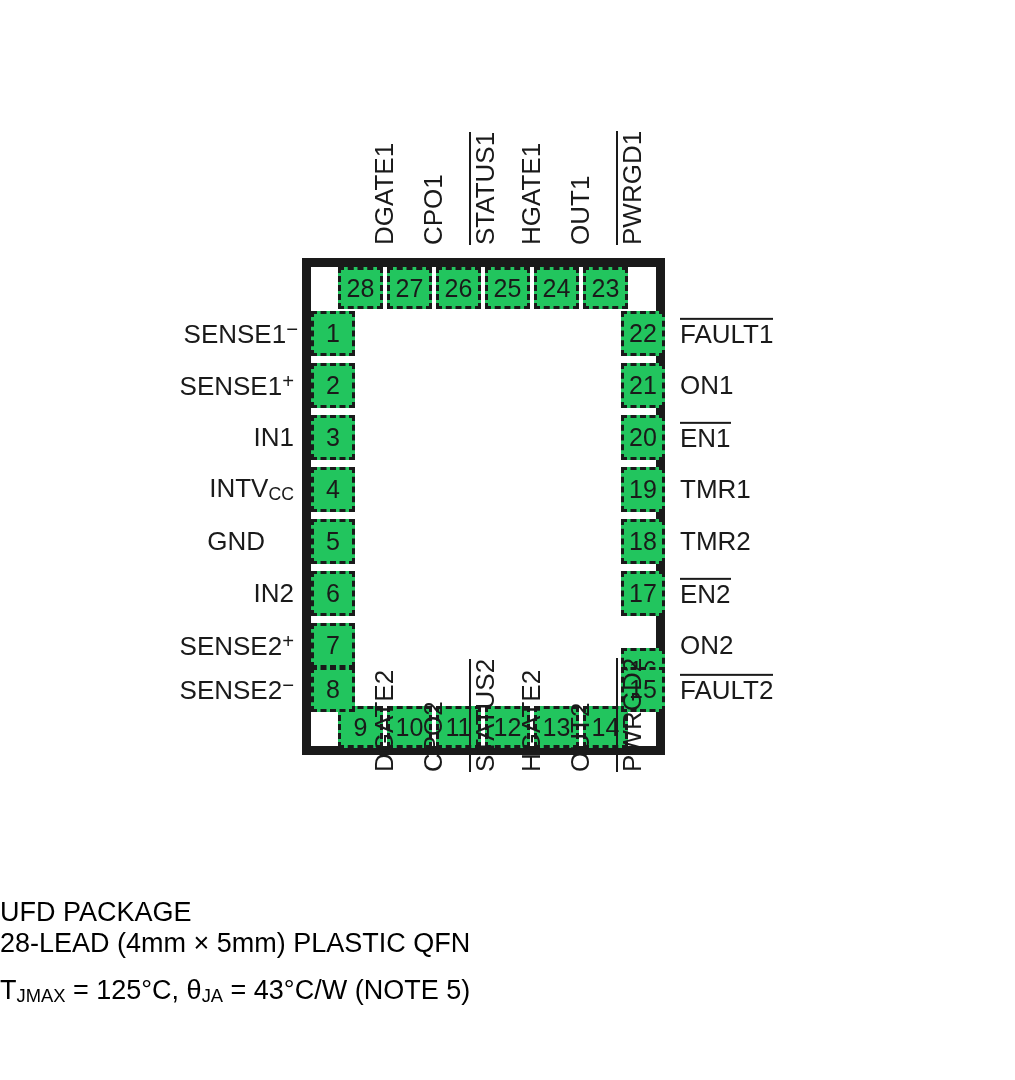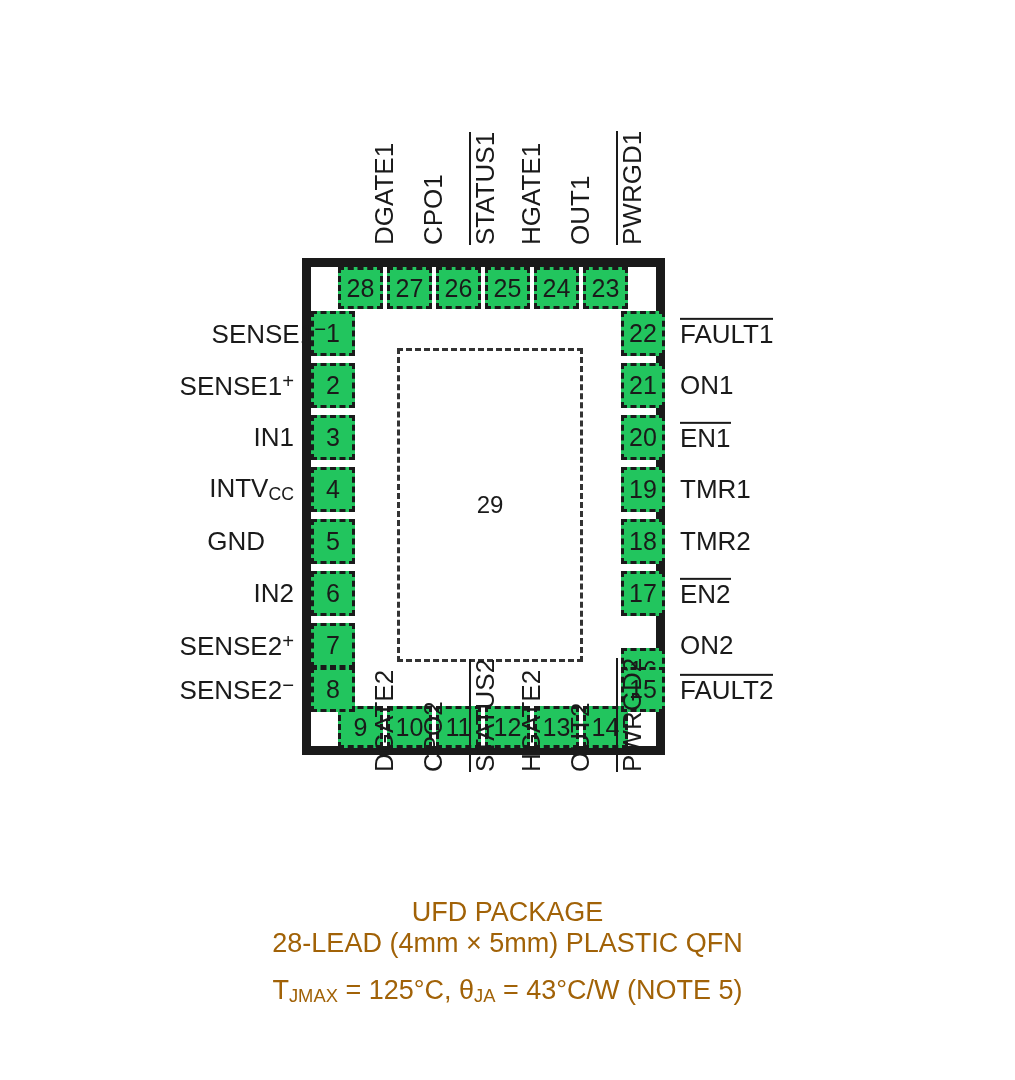--- a/index.html
+++ b/index.html
@@ -122,41 +122,37 @@
   }
   sup {
     font-size: 0.78em;
     vertical-align: 0.38em;
   }
 
   
   .caption {
     position: absolute;
     left: 0; right: 0;
-    text-align: center;
     font-size: 27px;
     white-space: nowrap;
-    color: #a16207;
+    color: #000000;
   }
   .cap-pkg   { top: 897px; }
   .cap-lead  { top: 928px; }
   .cap-therm { top: 975px; }
   .cap-pad   { top: 1007px; }
 </style>
 </head>
 <body>
 
 <div id="diagram">
 
 
   <div class="pkg-body"></div>
 
-  <div class="exposed-pad">
-    <div class="exposed-pad-label">29</div>
-  </div>
 
   <div id="pin-layer">
       <div class="pin horiz" style="left: 338px; top: 267px;">
         <span class="pin-num">28</span>
       </div>
       <div class="pin horiz" style="left: 387px; top: 267px;">
         <span class="pin-num">27</span>
       </div>
       <div class="pin horiz" style="left: 436px; top: 267px;">
         <span class="pin-num">26</span>
@@ -243,21 +239,21 @@
       <div class="sig sig-rot" style="left: 469px; top: 245px; transform: rotate(-90deg);"><span class="sig-rot-inner"><span class="ovl">STATUS1</span></span></div>
       <div class="sig sig-rot" style="left: 518px; top: 245px; transform: rotate(-90deg);"><span class="sig-rot-inner">HGATE1</span></div>
       <div class="sig sig-rot" style="left: 567px; top: 245px; transform: rotate(-90deg);"><span class="sig-rot-inner">OUT1</span></div>
       <div class="sig sig-rot" style="left: 616px; top: 245px; transform: rotate(-90deg);"><span class="sig-rot-inner"><span class="ovl">PWRGD1</span></span></div>
       <div class="sig sig-rot" style="left: 371px; top: 772px; transform: rotate(-90deg);"><span class="sig-rot-inner">DGATE2</span></div>
       <div class="sig sig-rot" style="left: 420px; top: 772px; transform: rotate(-90deg);"><span class="sig-rot-inner">CPO2</span></div>
       <div class="sig sig-rot" style="left: 469px; top: 772px; transform: rotate(-90deg);"><span class="sig-rot-inner"><span class="ovl">STATUS2</span></span></div>
       <div class="sig sig-rot" style="left: 518px; top: 772px; transform: rotate(-90deg);"><span class="sig-rot-inner">HGATE2</span></div>
       <div class="sig sig-rot" style="left: 567px; top: 772px; transform: rotate(-90deg);"><span class="sig-rot-inner">OUT2</span></div>
       <div class="sig sig-rot" style="left: 616px; top: 772px; transform: rotate(-90deg);"><span class="sig-rot-inner"><span class="ovl">PWRGD2</span></span></div>
-      <div class="sig sig-left" style="right: 689px; top: 333px;">SENSE1<sup>−</sup></div>
+      <div class="sig sig-left" style="right: 717px; top: 333px;">SENSE1<sup>−</sup></div>
       <div class="sig sig-left" style="right: 721px; top: 385px;">SENSE1<sup>+</sup></div>
       <div class="sig sig-left" style="right: 721px; top: 437px;">IN1</div>
       <div class="sig sig-left" style="right: 721px; top: 489px;">INTV<sub>CC</sub></div>
       <div class="sig sig-left" style="right: 750px; top: 541px;">GND</div>
       <div class="sig sig-left" style="right: 721px; top: 593px;">IN2</div>
       <div class="sig sig-left" style="right: 721px; top: 645px;">SENSE2<sup>+</sup></div>
       <div class="sig sig-left" style="right: 721px; top: 689px;">SENSE2<sup>−</sup></div>
       <div class="sig sig-right" style="left: 680px; top: 333px;"><span class="ovl">FAULT1</span></div>
       <div class="sig sig-right" style="left: 680px; top: 385px;">ON1</div>
       <div class="sig sig-right" style="left: 680px; top: 437px;"><span class="ovl">EN1</span></div>

